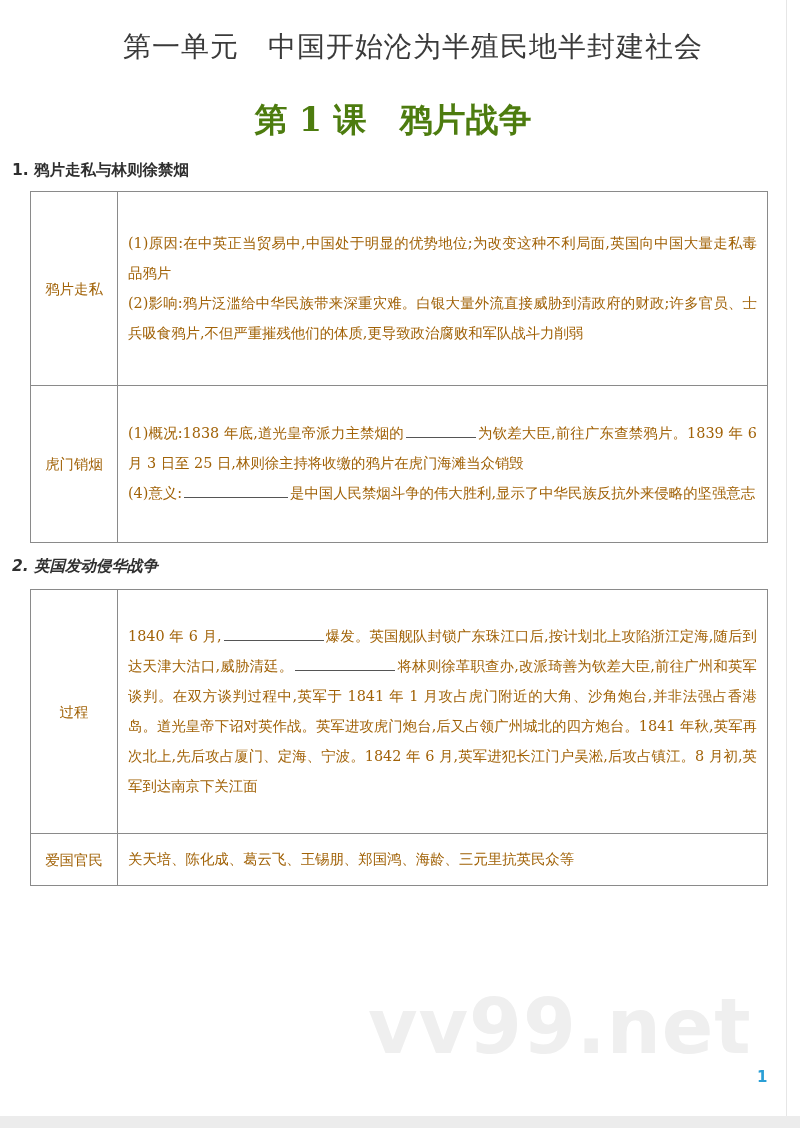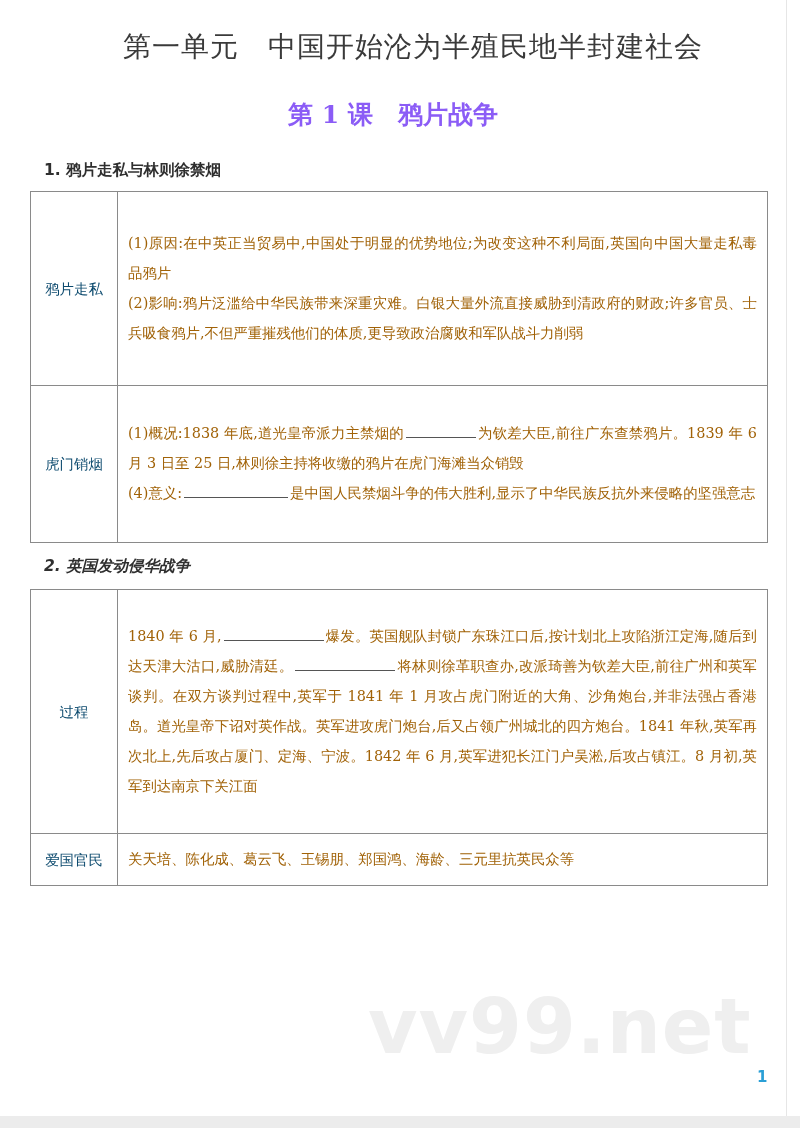--- a/index.html
+++ b/index.html
@@ -41,33 +41,32 @@
       color: #3a3a3a;
       white-space: pre;
       padding-left: 20px;
     }
     .lesson-title {
       position: absolute;
       left: 0; top: 98px;
       width: 786px;
       text-align: center;
       font-family: "DejaVu Serif", "Liberation Serif", serif;
-      font-size: 25px;
+      font-size: 33px;
       font-weight: bold;
-      color: #8b5cf6;
+      color: #4d7c0f;
       white-space: pre;
     }
     .section-heading {
       position: absolute;
       left: 12px;
       font-family: "DejaVu Sans", "Liberation Sans", sans-serif;
       font-size: 15.5px;
       font-weight: bold;
       color: #2f2f2f;
-      margin-left: 32px;
     }
     table.kt {
       position: absolute;
       left: 30px;
       width: 738px;
       border-collapse: collapse;
       border: 1.6px solid #555555;
       table-layout: fixed;
     }
     table.kt td {
@@ -76,21 +75,21 @@
       font-size: 14.4px;
       line-height: 30px;
       color: #a16207;
     }
     table.kt td.label {
       width: 86px;
       text-align: center;
       padding: 0;
       font-family: "DejaVu Sans", "Liberation Sans", sans-serif;
       font-size: 14.4px;
-      color: #0c4a6e;
+      color: #a16207;
     }
     table.kt td.content {
       padding: 6px 10px 8px 10px;
       text-align: justify;
     }
     .blank {
       display: inline-block;
       border-bottom: 1px solid #555555;
       height: 18px;
       vertical-align: baseline;

